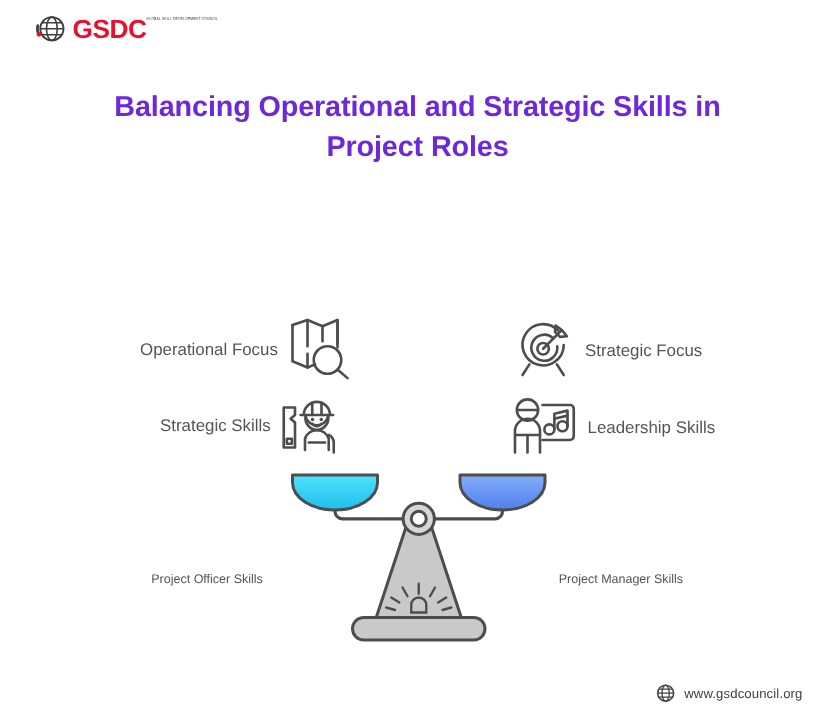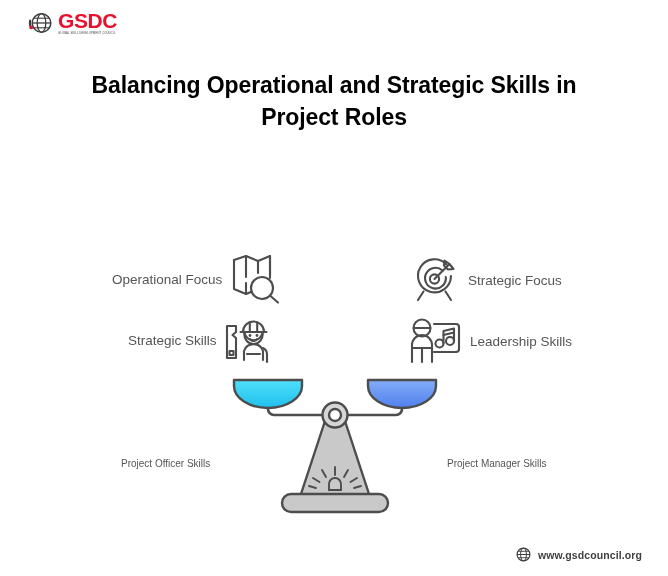--- a/index.html
+++ b/index.html
@@ -23,21 +23,21 @@
     position: absolute;
     left: 28px;
     top: 10px;
     display: flex;
     align-items: center;
     gap: 4px;
   }
   #logo-mark { display: block; }
   #logo-text-wrap {
     display: flex;
-    flex-direction: column;
+    flex-direction: row;
     align-items: flex-start;
     line-height: 1;
   }
   #logo-word {
     font-size: 21px;
     font-weight: bold;
     color: #e8112d;
     letter-spacing: -0.4px;
     font-family: "Liberation Sans", sans-serif;
   }
@@ -53,21 +53,21 @@
 
   
   #title {
     position: absolute;
     left: 84px;
     top: 70px;
     width: 500px;
     text-align: center;
     font-size: 23px;
     font-weight: bold;
-    color: #000000;
+    color: #6d28d9;
     line-height: 1.38;
     letter-spacing: -0.1px;
   }
 
   
   .feat {
     position: absolute;
     display: flex;
     align-items: center;
     gap: 6px;
@@ -105,21 +105,20 @@
   #label-manager { left: 447px; top: 458px; }
 
   
   #footer {
     position: absolute;
     right: 26px;
     bottom: 14px;
     display: flex;
     align-items: center;
     gap: 7px;
-    font-weight: bold;
   }
   #footer-text {
     font-size: 10.5px;
     color: #3f3f3f;
     letter-spacing: 0.1px;
   }
 </style>
 </head>
 <body>
 

